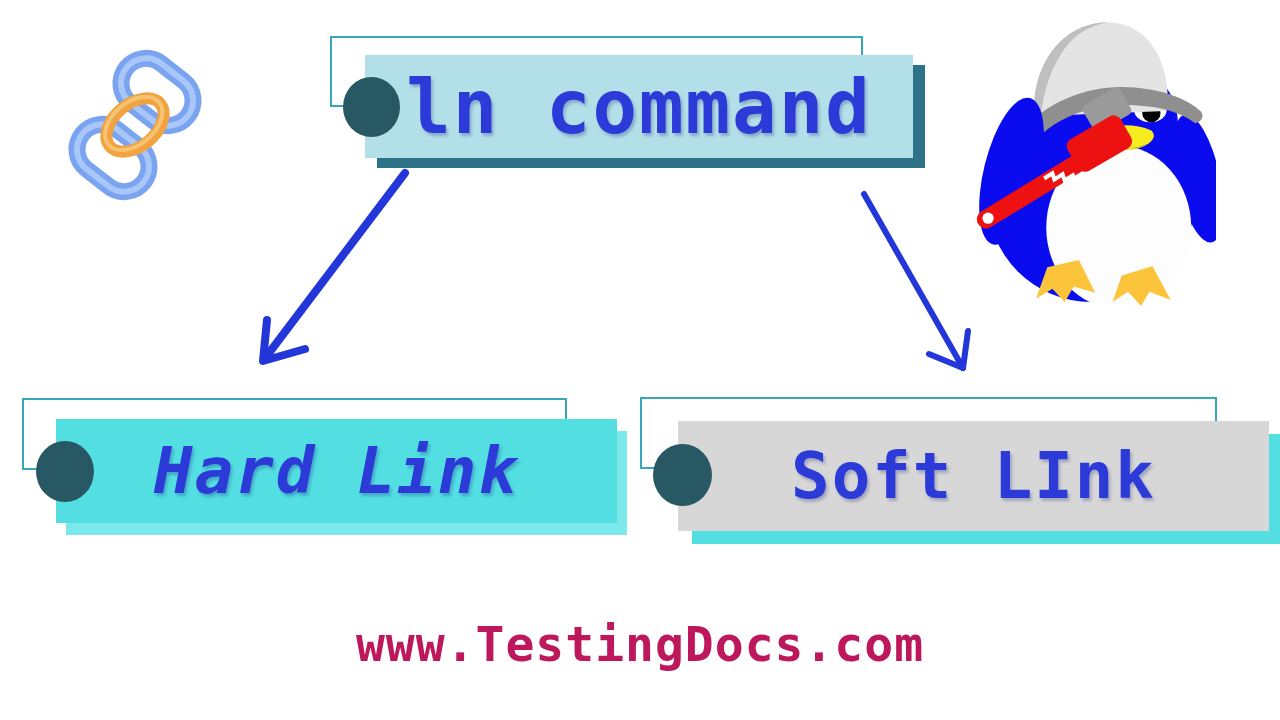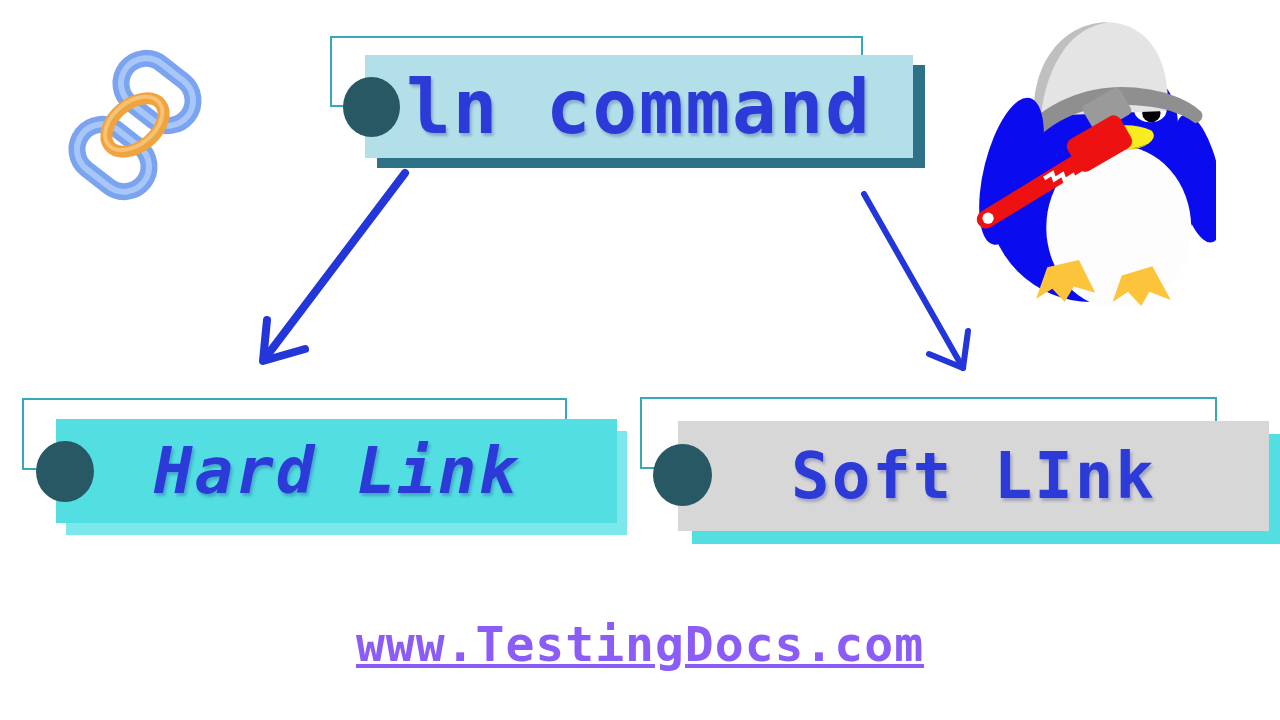--- a/index.html
+++ b/index.html
@@ -52,21 +52,21 @@
 
   
   .chain-icon { left: 55px; top: 40px; width: 160px; height: 175px; z-index: 2; }
 
   
   .penguin-icon { left: 950px; top: 10px; width: 266px; height: 296px; z-index: 2; }
 
   
   .site-url {
     position: absolute; left: 0; top: 616px; width: 1280px; text-align: center;
-    font-size: 48px; font-weight: bold; color: #8b5cf6; letter-spacing: 1px; z-index: 2; text-decoration: underline;
+    font-size: 48px; font-weight: bold; color: #be185d; letter-spacing: 1px; z-index: 2;
   }
 </style>
 </head>
 <body>
 
 <div class="canvas">
 
   <svg class="abs chain-icon" viewBox="0 0 160 175" aria-hidden="true">
     <g transform="rotate(38 102 52)">
       <rect x="63" y="27" width="78" height="50" rx="25" fill="none" stroke="#7aa3f0" stroke-width="17"></rect>

